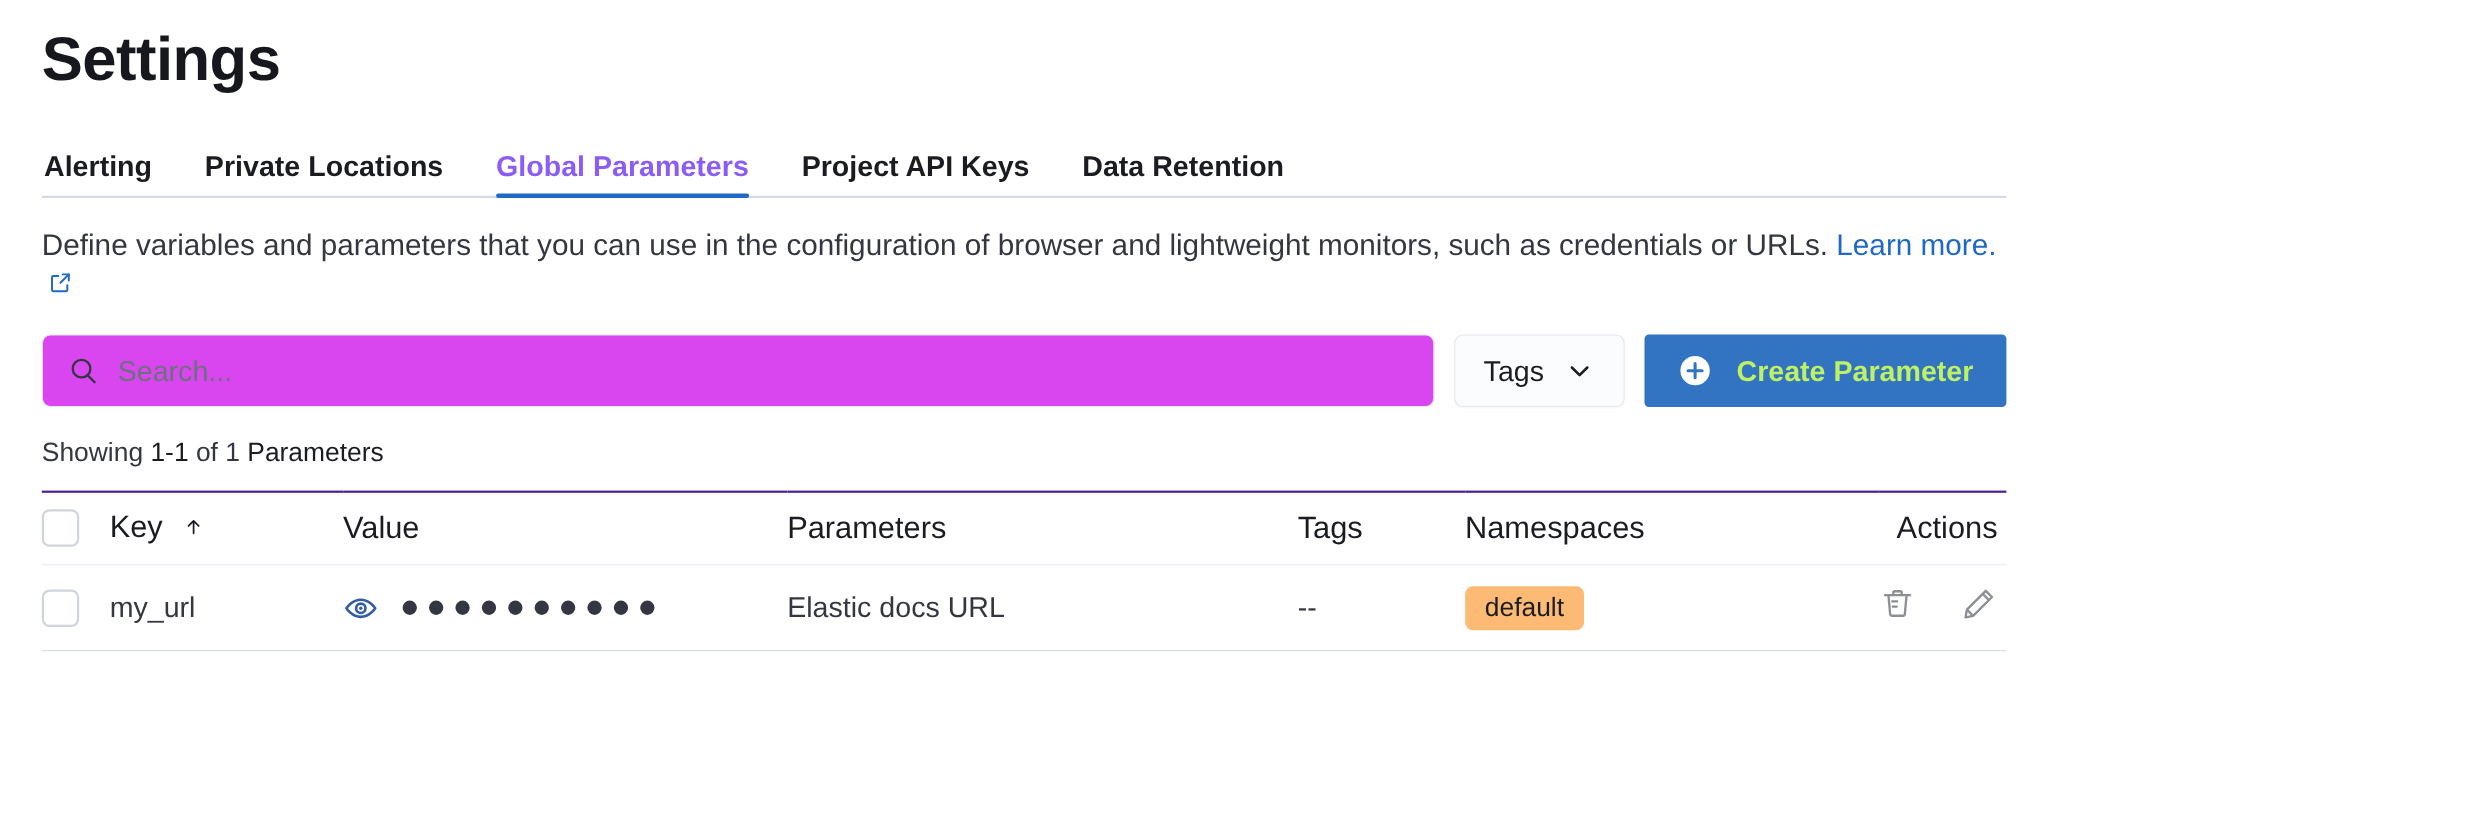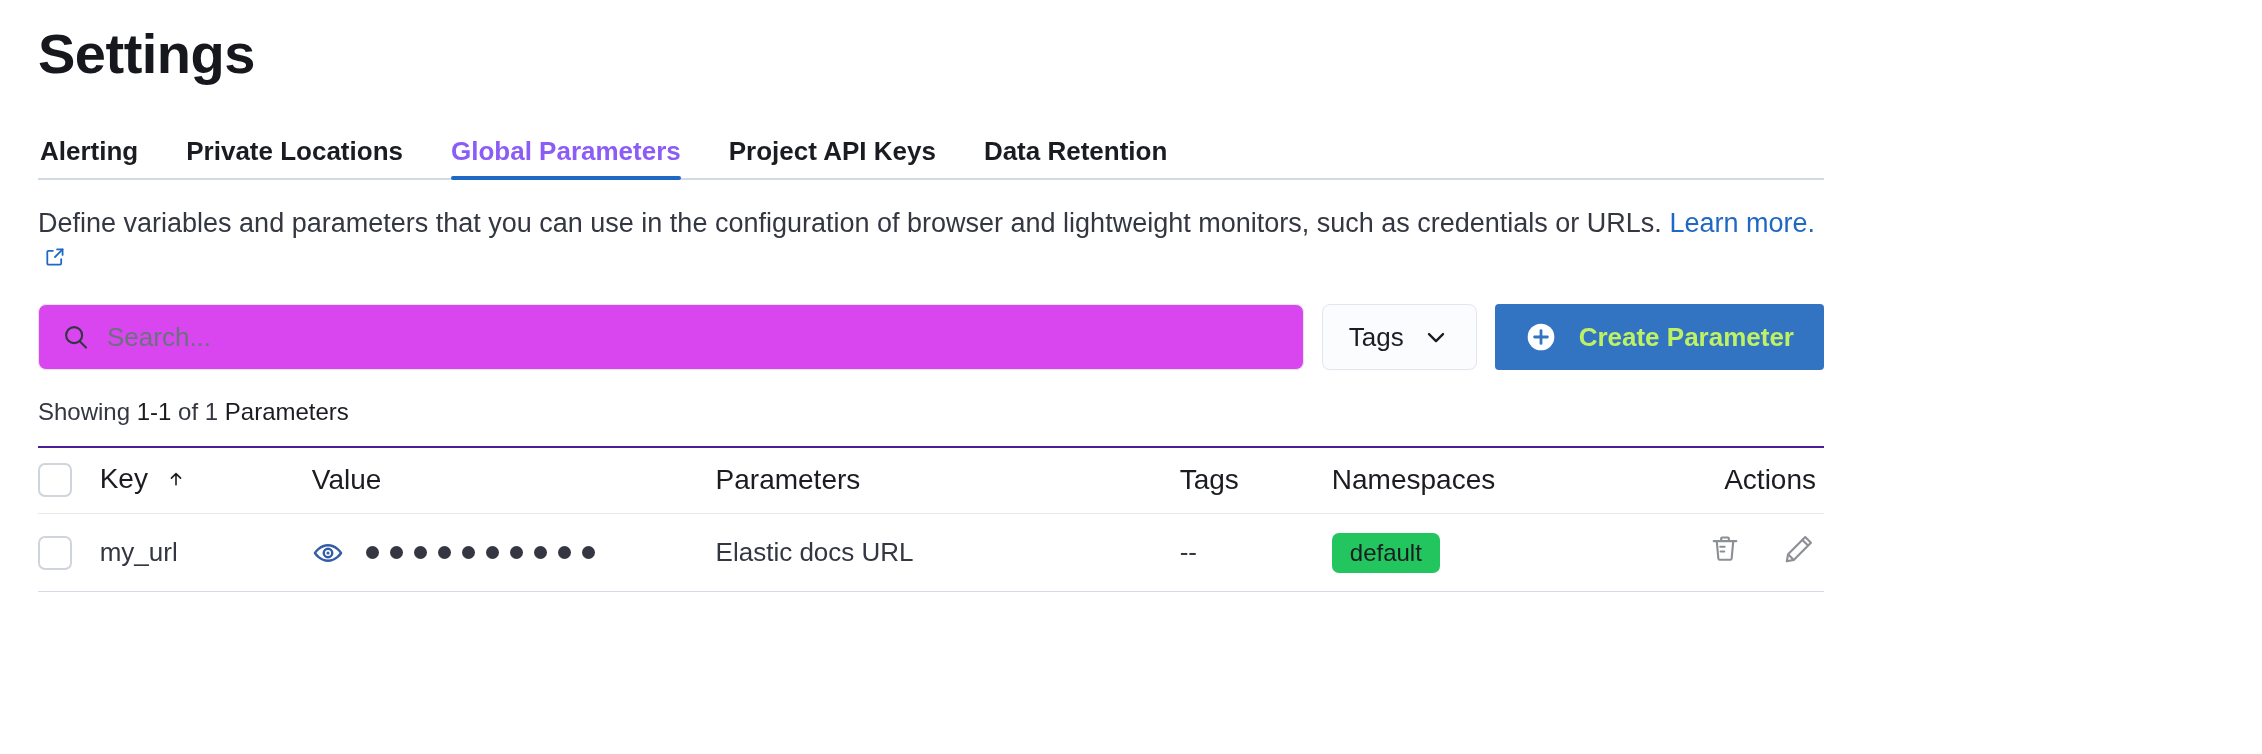--- a/index.html
+++ b/index.html
@@ -225,21 +225,21 @@
   }
   .dot {
     width: 13px;
     height: 13px;
     border-radius: 50%;
     background: #343741;
   }
 
   .badge {
     display: inline-block;
-    background: #22c55e;
+    background: #fdba74;
     color: #1a1c21;
     font-size: 24px;
     padding: 8px 18px;
     border-radius: 7px;
     line-height: 1;
   }
 
   .actions-cell {
     display: inline-flex;
     align-items: center;

